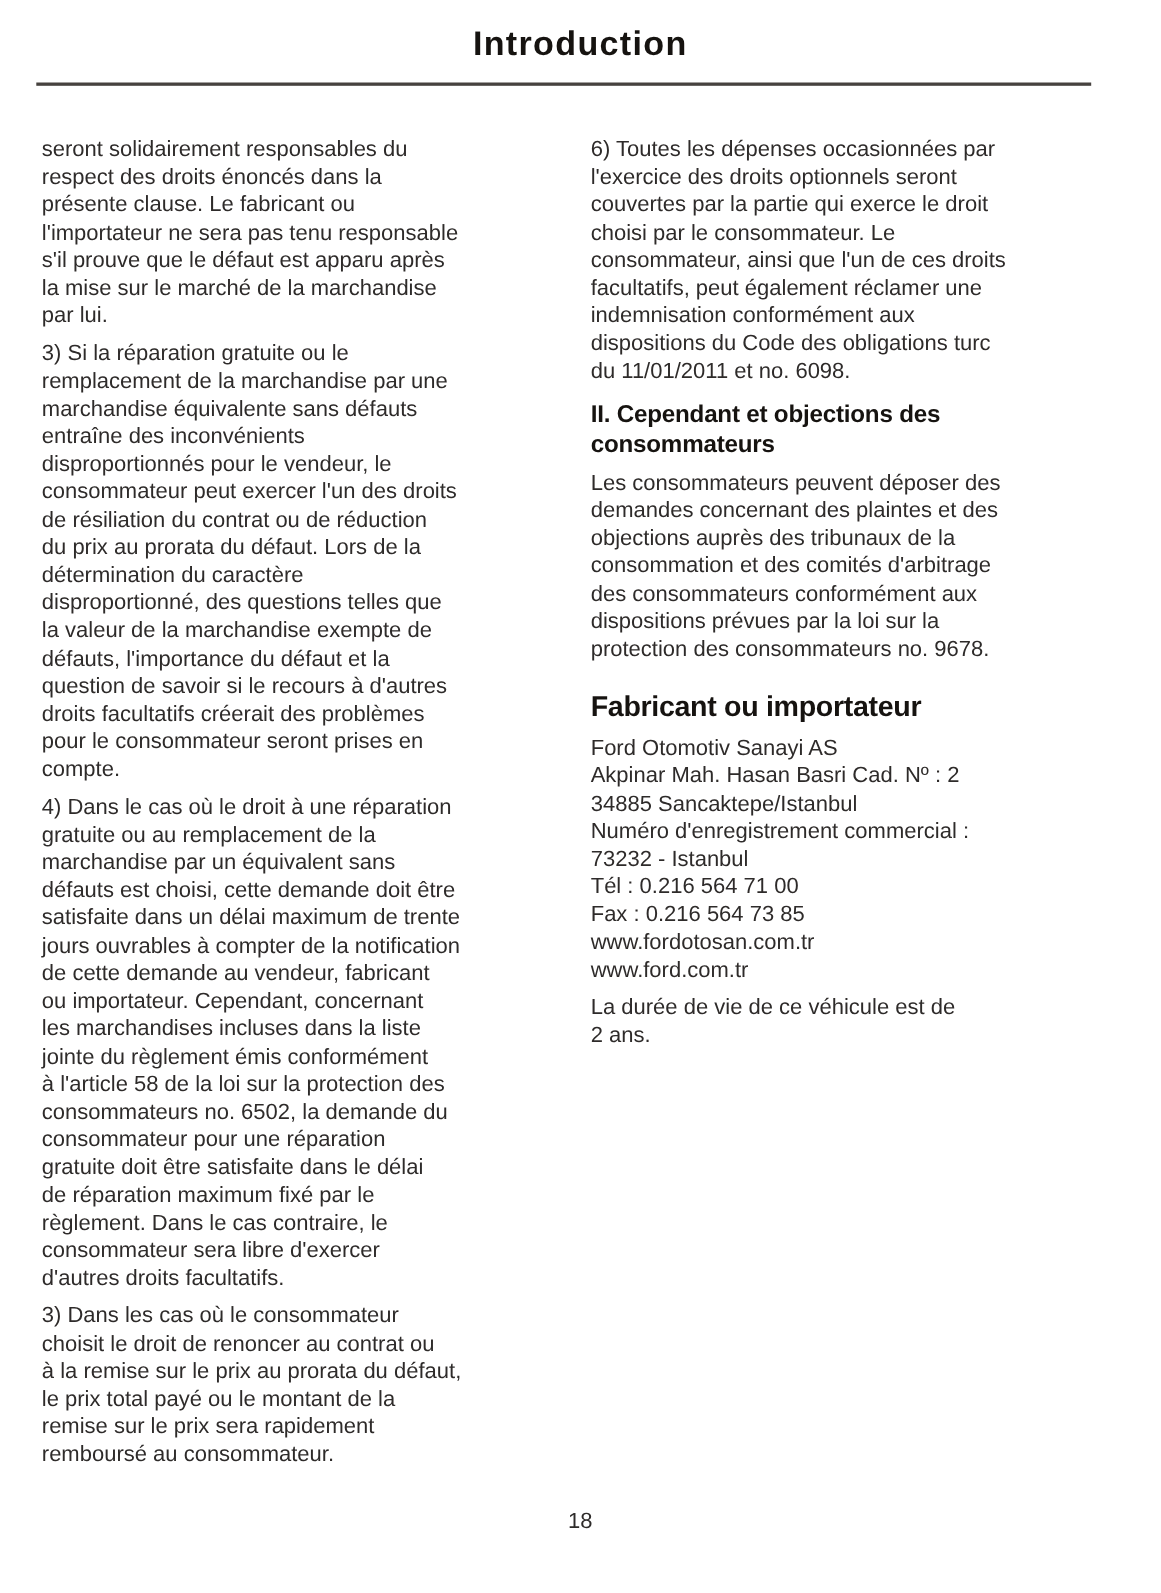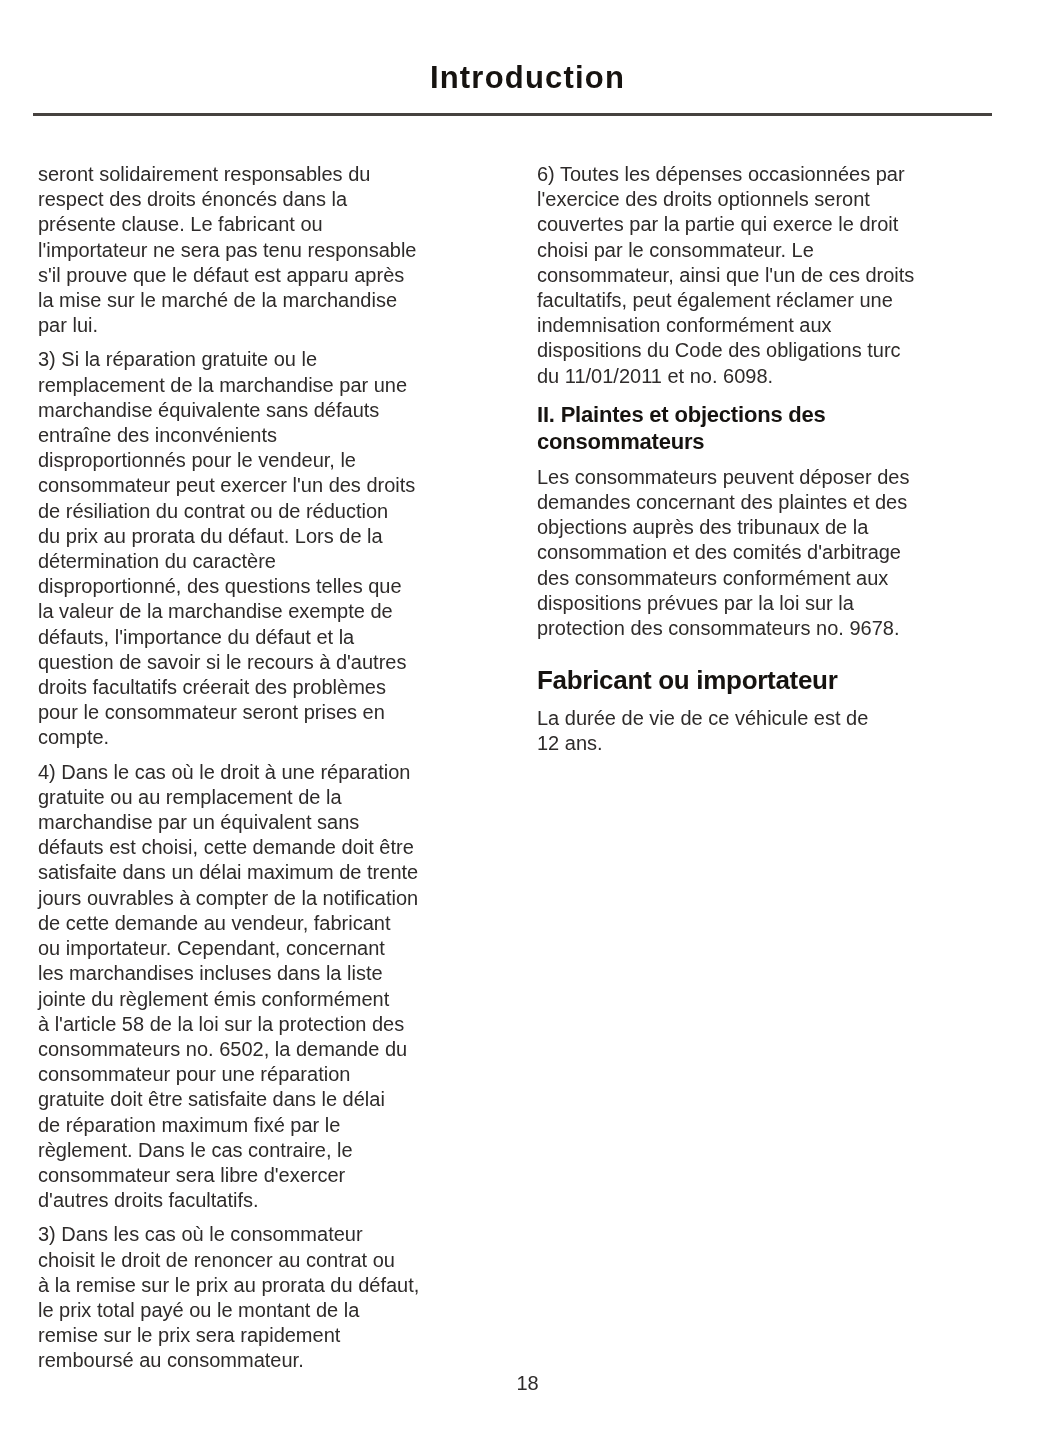--- a/index.html
+++ b/index.html
@@ -10,21 +10,21 @@
   body {
     width: 1055px;
     height: 1448px;
     position: relative;
     font-family: "Liberation Sans", sans-serif;
     color: #2e2b2a;
     overflow: hidden;
   }
   .page-title {
     margin: 0;
-    padding-top: 60px;
+    padding-top: 22px;
     text-align: center;
     font-size: 31px;
     line-height: 36px;
     font-weight: 700;
     letter-spacing: 1.2px;
     color: #161310;
   }
   .header-rule {
     border: none;
     border-top: 3px solid #46423f;
@@ -135,29 +135,38 @@
   <div class="column column-right">
     <p class="body-text">6) Toutes les dépenses occasionnées par
 l'exercice des droits optionnels seront
 couvertes par la partie qui exerce le droit
 choisi par le consommateur. Le
 consommateur, ainsi que l'un de ces droits
 facultatifs, peut également réclamer une
 indemnisation conformément aux
 dispositions du Code des obligations turc
 du 11/01/2011 et no. 6098.</p>
-    <h3 class="subheading">II. Plaintes et objections des
+    <h3 class="subheading">II. Cependant et objections des
 consommateurs</h3>
     <p class="body-text">Les consommateurs peuvent déposer des
 demandes concernant des plaintes et des
 objections auprès des tribunaux de la
 consommation et des comités d'arbitrage
 des consommateurs conformément aux
 dispositions prévues par la loi sur la
 protection des consommateurs no. 9678.</p>
     <h2 class="section-heading">Fabricant ou importateur</h2>
+    <p class="body-text">Ford Otomotiv Sanayi AS
+Akpinar Mah. Hasan Basri Cad. Nº : 2
+34885 Sancaktepe/Istanbul
+Numéro d'enregistrement commercial :
+73232 - Istanbul
+Tél : 0.216 564 71 00
+Fax : 0.216 564 73 85
+www.fordotosan.com.tr
+www.ford.com.tr</p>
     <p class="body-text">La durée de vie de ce véhicule est de
-12 ans.</p>
+2 ans.</p>
   </div>
 
 </div>
 
 <div class="page-number">18</div>
 
 </body></html>

